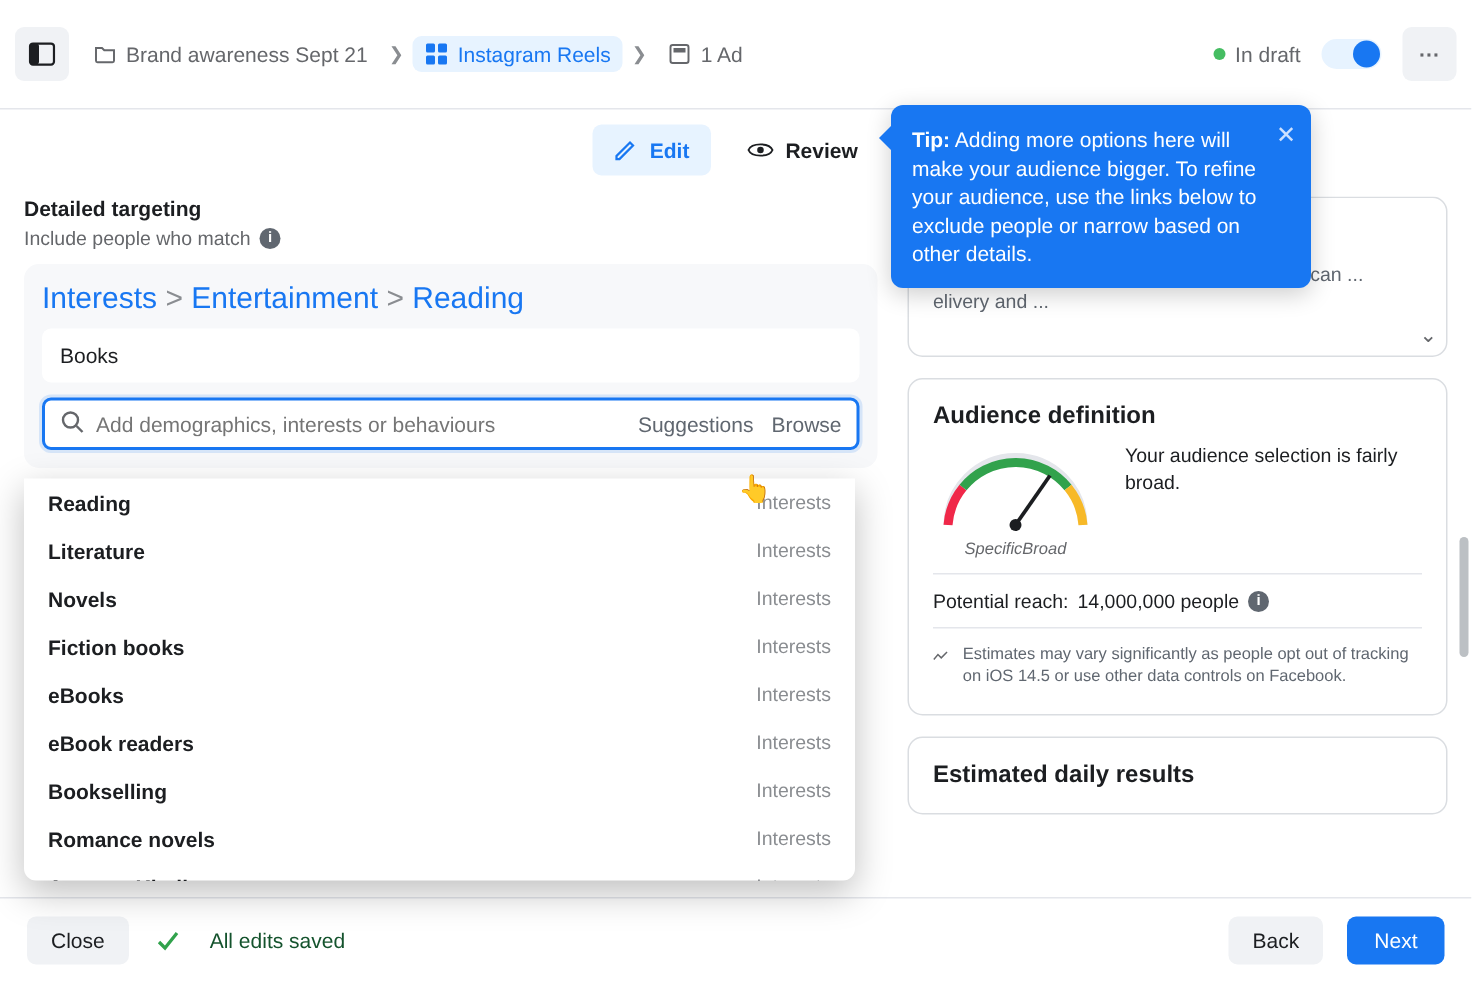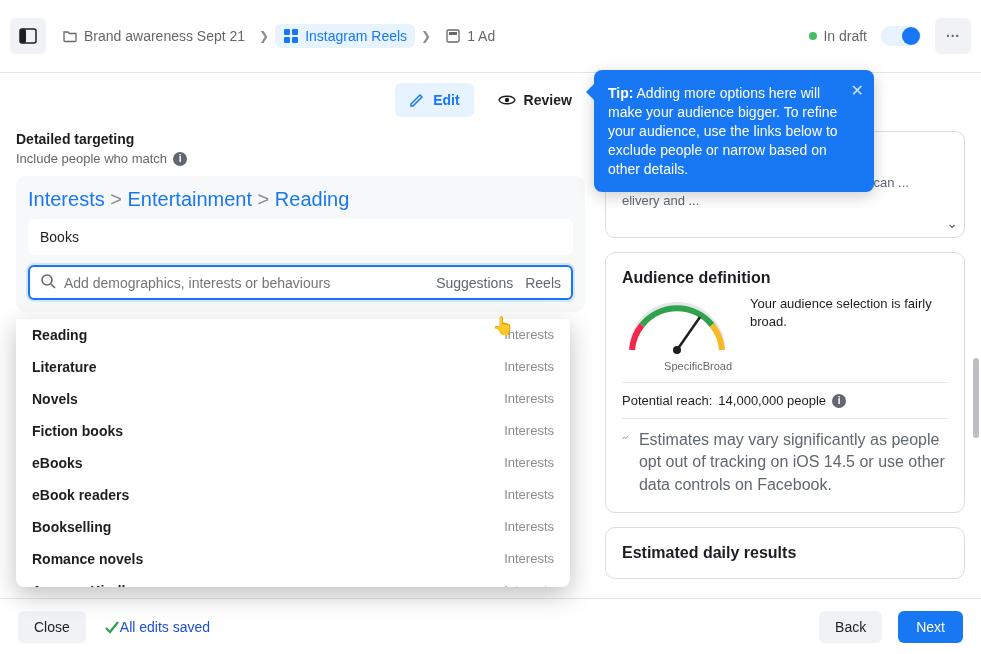--- a/index.html
+++ b/index.html
@@ -67,38 +67,38 @@
 
 
 .card { border: 1px solid #dadde1; border-radius: 10px; padding: 16px; background: #fff; }
 .card-title { font-weight: 700; font-size: 16px; margin-bottom: 8px; display: flex; align-items: center; gap: 10px; }
 .perf-body { color: #606770; font-size: 13px; line-height: 1.35; }
 .perf-chev { position: absolute; right: 6px; bottom: 6px; color: #65676b; }
 .card.perf { position: relative; padding-bottom: 28px; }
 
 .gauge-row { display: flex; gap: 18px; align-items: flex-start; margin: 6px 0 4px; }
 .gauge-wrap { width: 110px; }
-.gauge-labels { display: flex; justify-content: flex-end; font-size: 11px; color: #65676b; margin-top: 2px; }
+.gauge-labels { display: flex; justify-content: center; font-size: 11px; color: #65676b; margin-top: 2px; font-style: italic; }
 .aud-text { font-size: 13px; color: #1c1e21; line-height: 1.35; }
 .reach-row { font-size: 13px; margin: 10px 0; display: flex; align-items: center; gap: 6px; }
-.est-note { display: flex; gap: 10px; font-size: 16px; color: #606770; line-height: 1.4; }
+.est-note { display: flex; gap: 10px; font-size: 11px; color: #606770; line-height: 1.4; }
 .divider { border: none; border-top: 1px solid #e4e6eb; margin: 10px 0; }
 
 .edr-card { padding: 16px; font-weight: 700; font-size: 16px; }
 
 
 .placements { font-weight: 700; font-size: 16px; padding: 14px 2px 0; }
 
 
 .rscroll { position: absolute; right: 2px; top: 358px; width: 6px; height: 80px; background: #bcc0c4; border-radius: 3px; }
 
 
 .footer { position: absolute; left: 0; right: 0; bottom: 0; height: 56px; border-top: 1px solid #e4e6eb; display: flex; align-items: center; padding: 0 18px; gap: 18px; background: #fff; }
 .btn-close { background: #f0f2f5; border-radius: 6px; padding: 8px 16px; cursor: pointer; }
-.saved { display: flex; align-items: center; gap: 0; color: #1d4ed8; font-weight: 500; }
+.saved { display: flex; align-items: center; gap: 20px; color: #14532d; font-weight: 500; }
 .footer-right { margin-left: auto; display: flex; gap: 16px; }
 .btn-back { background: #f0f2f5; border-radius: 6px; padding: 8px 16px; cursor: pointer; }
 .btn-next { background: #1877f2; color: #fff; border-radius: 6px; padding: 8px 18px; cursor: pointer; font-weight: 400; }
 </style>
 </head>
 <body>
 
 <div class="topbar">
   <div class="icon-btn">
     <svg width="18" height="18" viewBox="0 0 18 18">
@@ -189,21 +189,21 @@
       </div>
       <div class="search-row">
         <div class="search-input-wrap">
           <span class="mag"><svg width="16" height="16" viewBox="0 0 16 16">
                 <circle cx="7" cy="7" r="5" fill="none" stroke="#65676b" stroke-width="1.6"></circle>
                 <line x1="11" y1="11" x2="15" y2="15" stroke="#65676b" stroke-width="1.6"></line>
               </svg></span>
           <input class="search-input" placeholder="Add demographics, interests or behaviours" style="">
           <div class="search-links">
             <span>Suggestions</span>
-            <span>Reels</span>
+            <span>Browse</span>
           </div>
         </div>
       </div>
     </div>
 
     <div class="dropdown">
       <div class="dd-scroll" id="dd-list">
           <div class="dd-item">
             <span class="dd-label">Reading</span>
             <span class="dd-cat">Interests</span>

